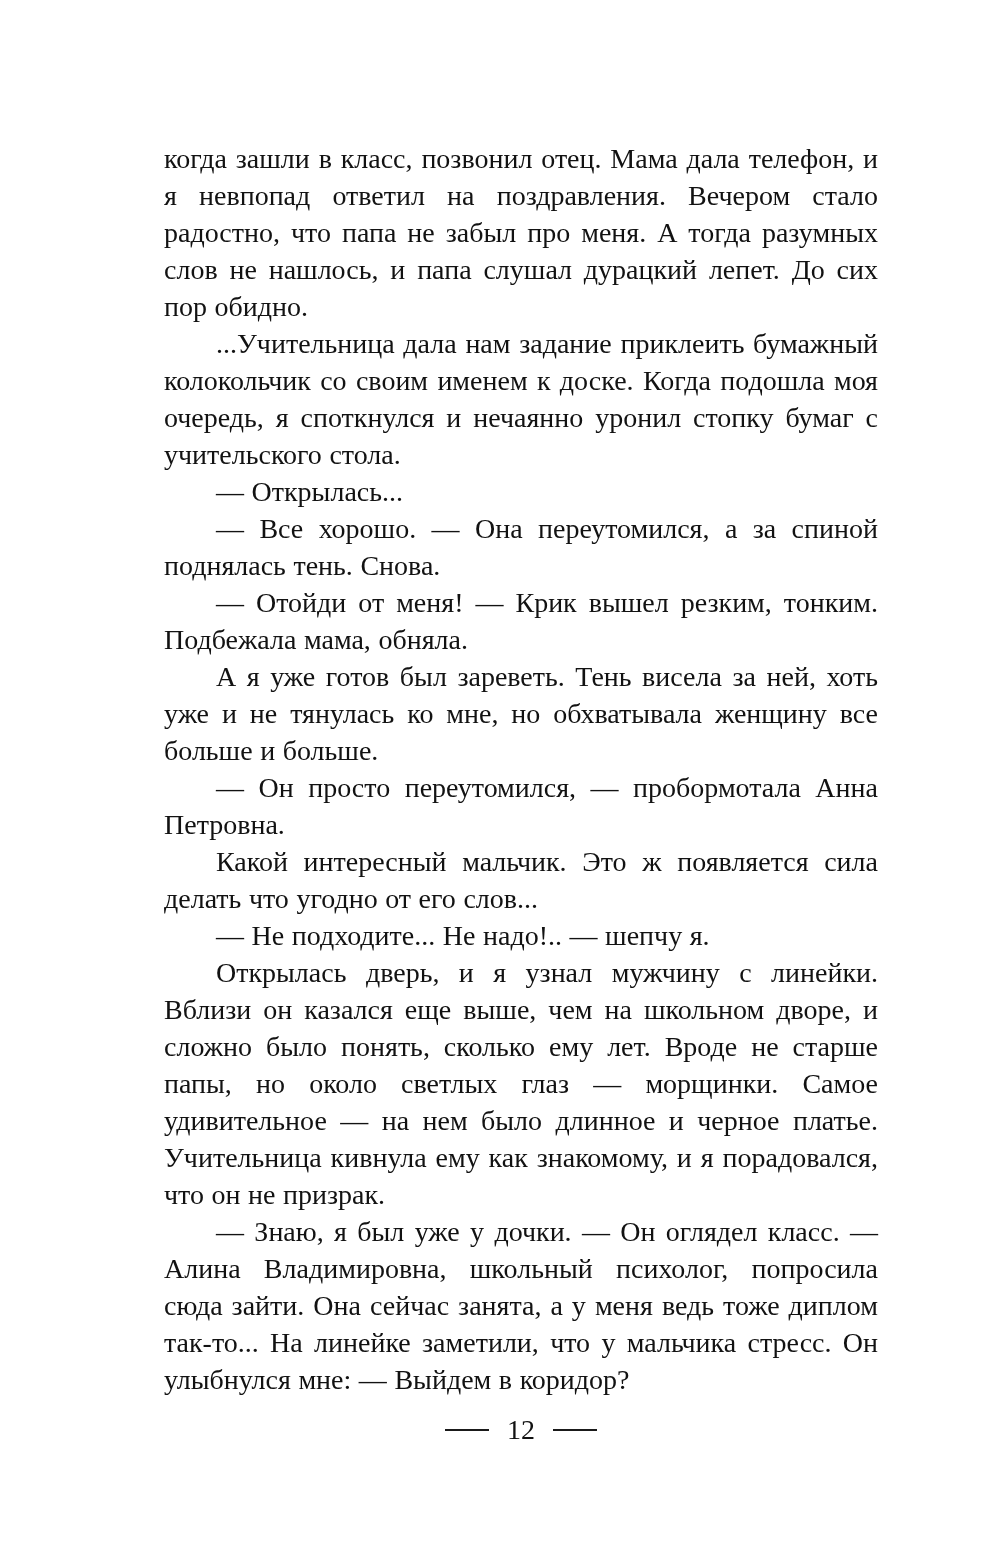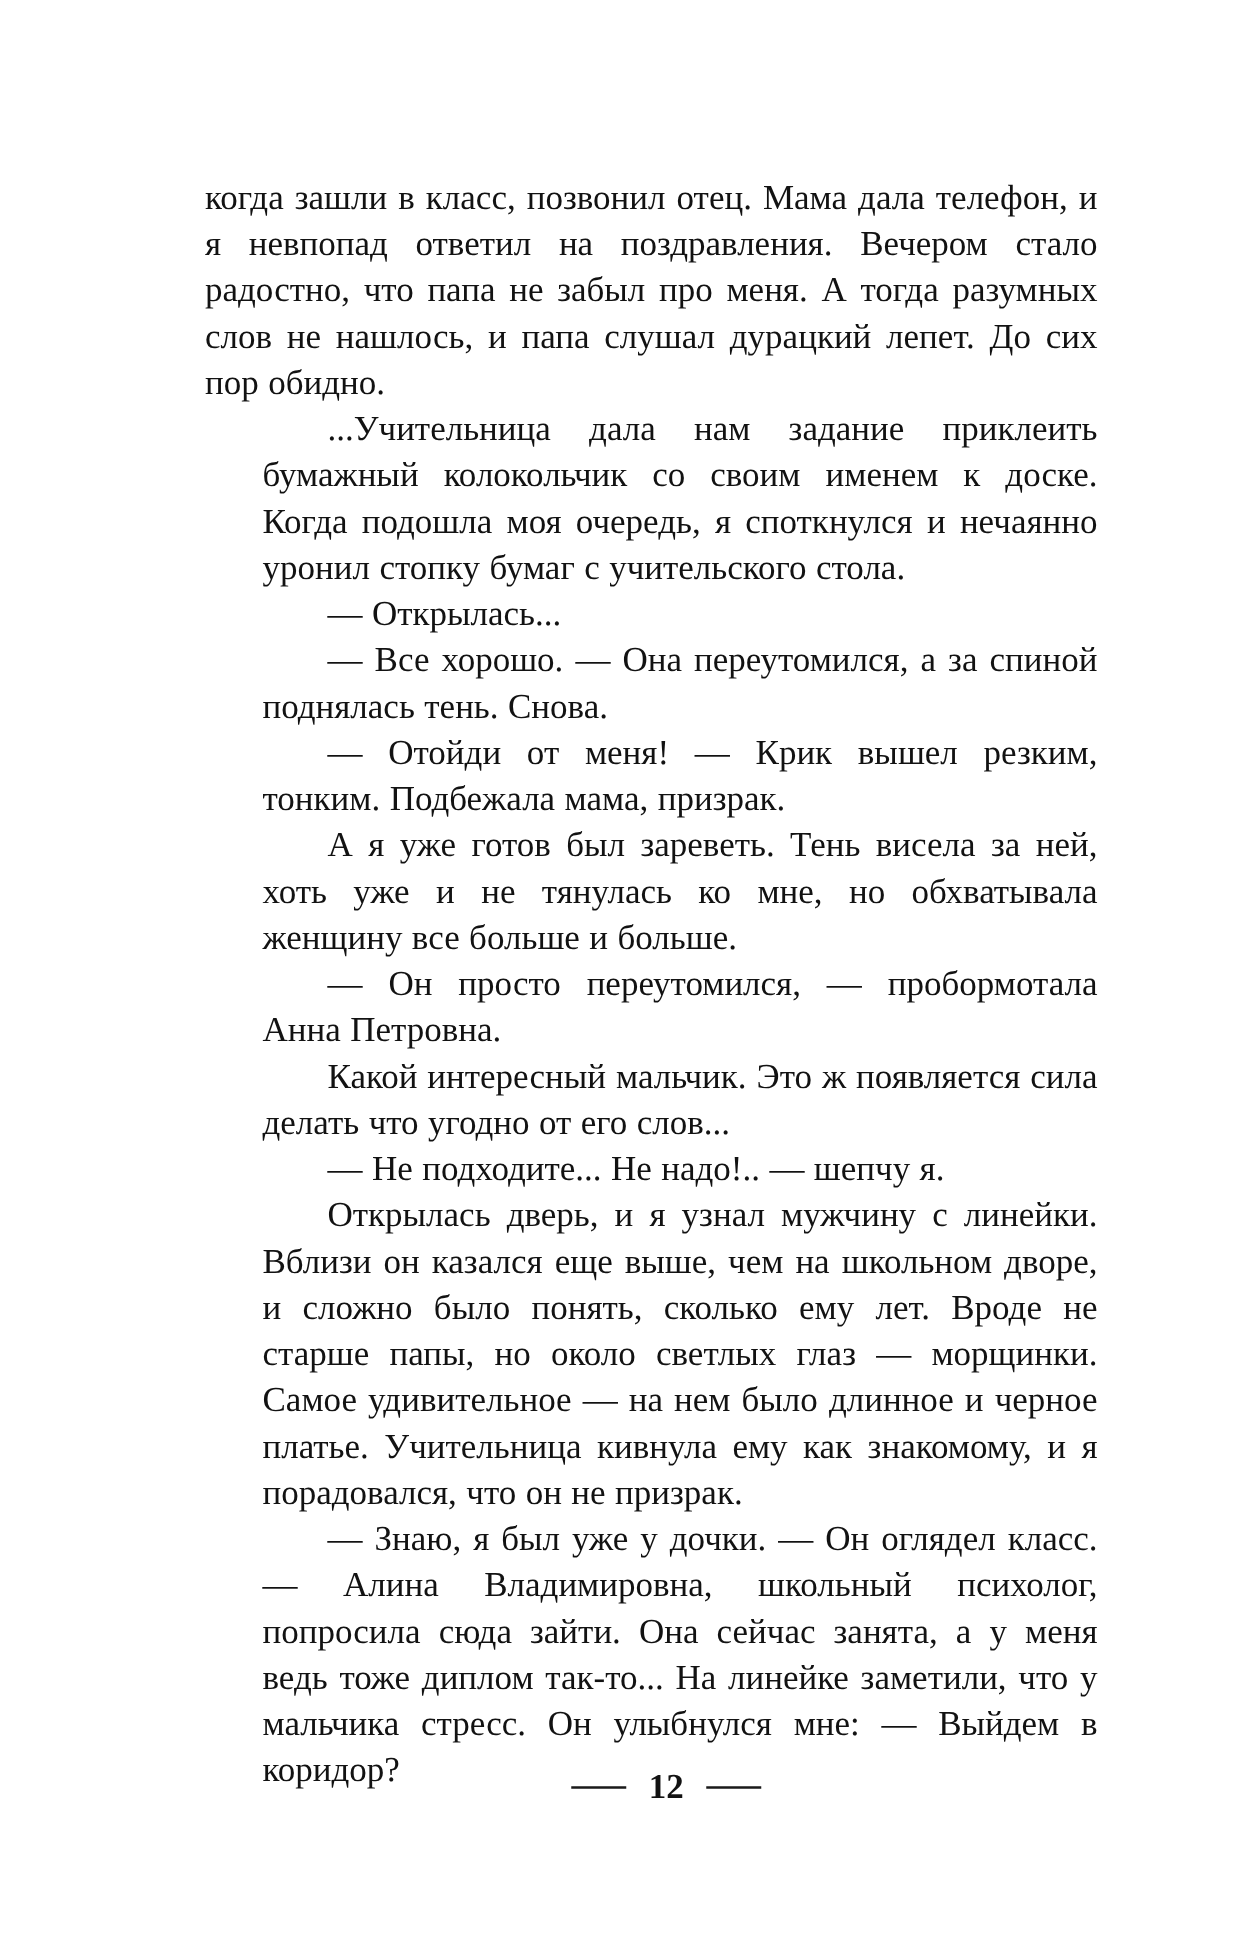--- a/index.html
+++ b/index.html
@@ -30,34 +30,32 @@
     hyphens: auto;
     -webkit-hyphens: auto;
     word-spacing: 0.02em;
   }
   .text-block p {
     margin: 0;
     padding: 0;
   }
   .text-block p.indent {
     text-indent: 52px;
-    margin-left: 46px;
   }
   .text-block p.italic {
   }
   .page-footer {
     position: absolute;
     top: 1416px;
-    left: 176px;
+    left: 164px;
     width: 714px;
     display: flex;
     align-items: center;
     justify-content: center;
     gap: 18px;
-    font-weight: bold;
   }
   .footer-dash {
     display: inline-block;
     width: 44px;
     height: 2px;
     background: #1a1a1a;
   }
   .page-number {
     font-size: 28px;
     line-height: 28px;
@@ -66,21 +64,21 @@
 </style>
 </head>
 <body style="background: rgb(255, 255, 255);">
 
 <div class="page" style="color: rgb(18, 18, 18);">
   <main class="text-block" id="text-block">
       <p>когда зашли в класс, позвонил отец. Мама дала телефон, и я невпопад ответил на поздравления. Вечером стало радостно, что папа не забыл про меня. А тогда разумных слов не нашлось, и папа слушал дурацкий лепет. До сих пор обидно.</p>
       <p class="indent">...Учительница дала нам задание приклеить бумажный колокольчик со своим именем к доске. Когда подошла моя очередь, я споткнулся и нечаянно уронил стопку бумаг с учительского стола.</p>
       <p class="indent">— Открылась...</p>
       <p class="indent">— Все хорошо. — Она переутомился, а за спиной поднялась тень. Снова.</p>
-      <p class="indent">— Отойди от меня! — Крик вышел резким, тонким. Подбежала мама, призрак.</p>
+      <p class="indent">— Отойди от меня! — Крик вышел резким, тонким. Подбежала мама, обняла.</p>
       <p class="indent">А я уже готов был зареветь. Тень висела за ней, хоть уже и не тянулась ко мне, но обхватывала женщину все больше и больше.</p>
       <p class="indent">— Он просто переутомился, — пробормотала Анна Петровна.</p>
       <p class="indent italic">Какой интересный мальчик. Это ж появляется сила делать что угодно от его слов...</p>
       <p class="indent">— Не подходите... Не надо!.. — шепчу я.</p>
       <p class="indent">Открылась дверь, и я узнал мужчину с линейки. Вблизи он казался еще выше, чем на школьном дворе, и сложно было понять, сколько ему лет. Вроде не старше папы, но около светлых глаз — морщинки. Самое удивительное — на нем было длинное и черное платье. Учительница кивнула ему как знакомому, и я порадовался, что он не призрак.</p>
       <p class="indent">— Знаю, я был уже у дочки. — Он оглядел класс. — Алина Владимировна, школьный психолог, попросила сюда зайти. Она сейчас занята, а у меня ведь тоже диплом так-то... На линейке заметили, что у мальчика стресс. Он улыбнулся мне: — Выйдем в коридор?</p>
     </main>
   <footer class="page-footer">
     <span class="footer-dash"></span>
     <span class="page-number">12</span>

